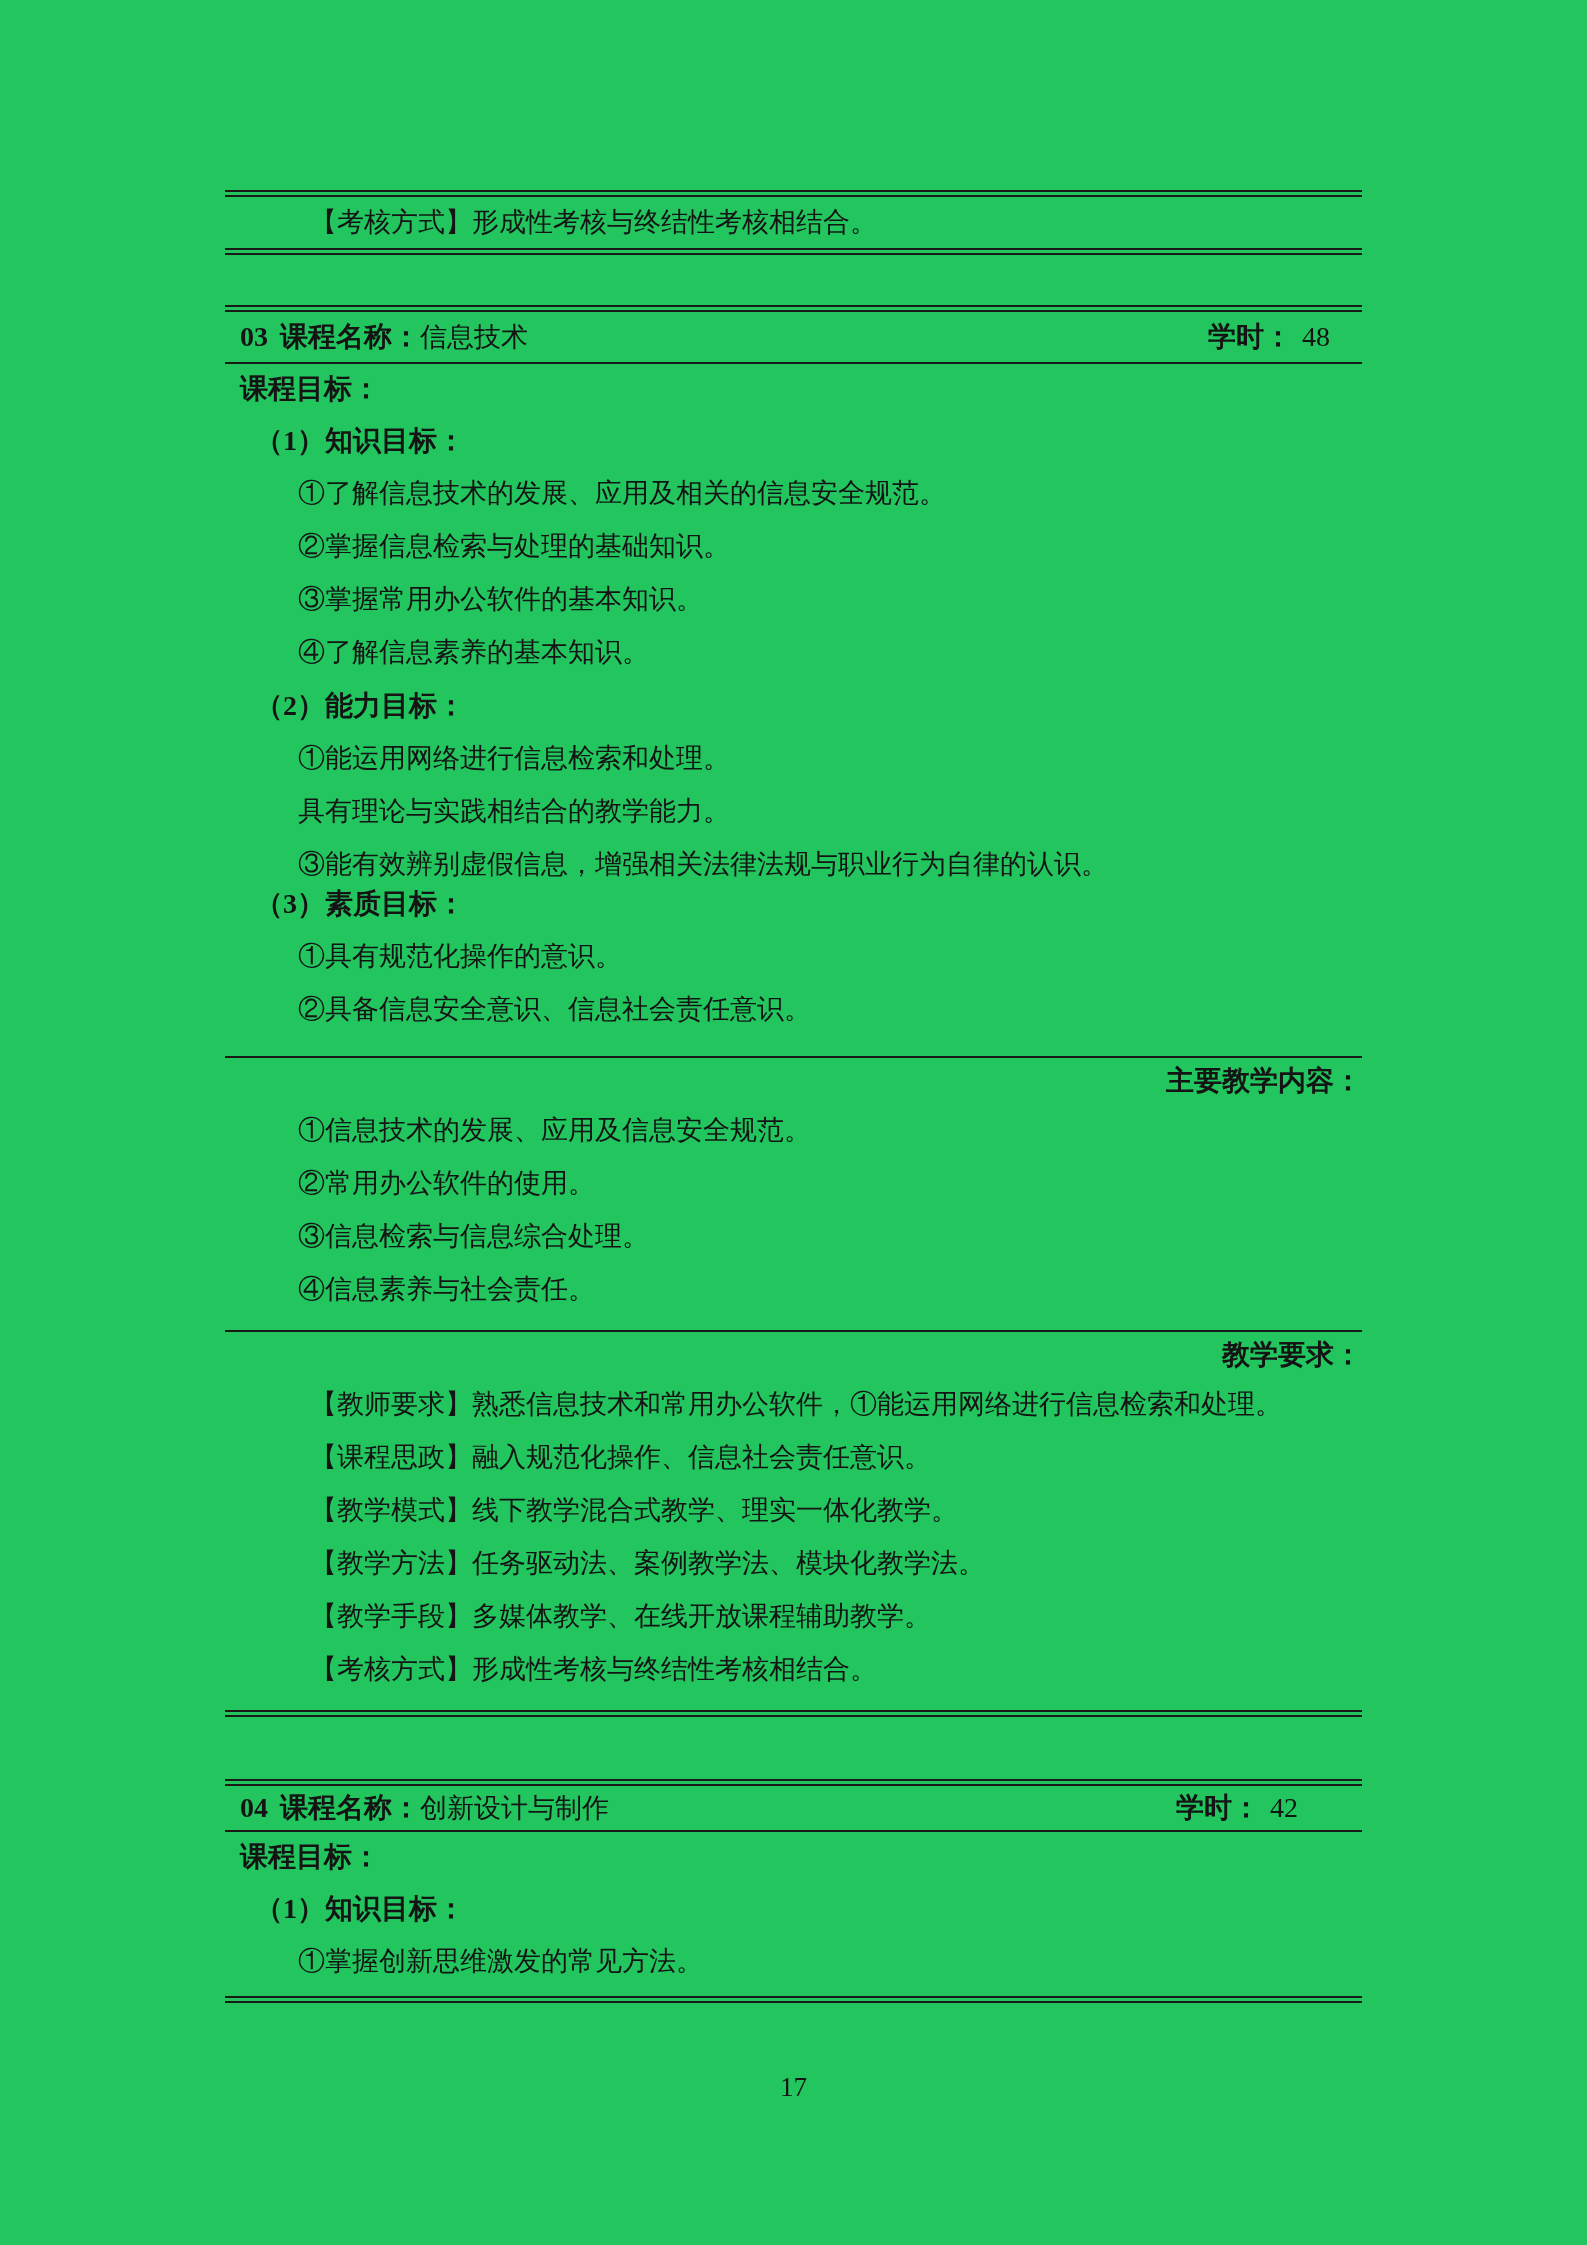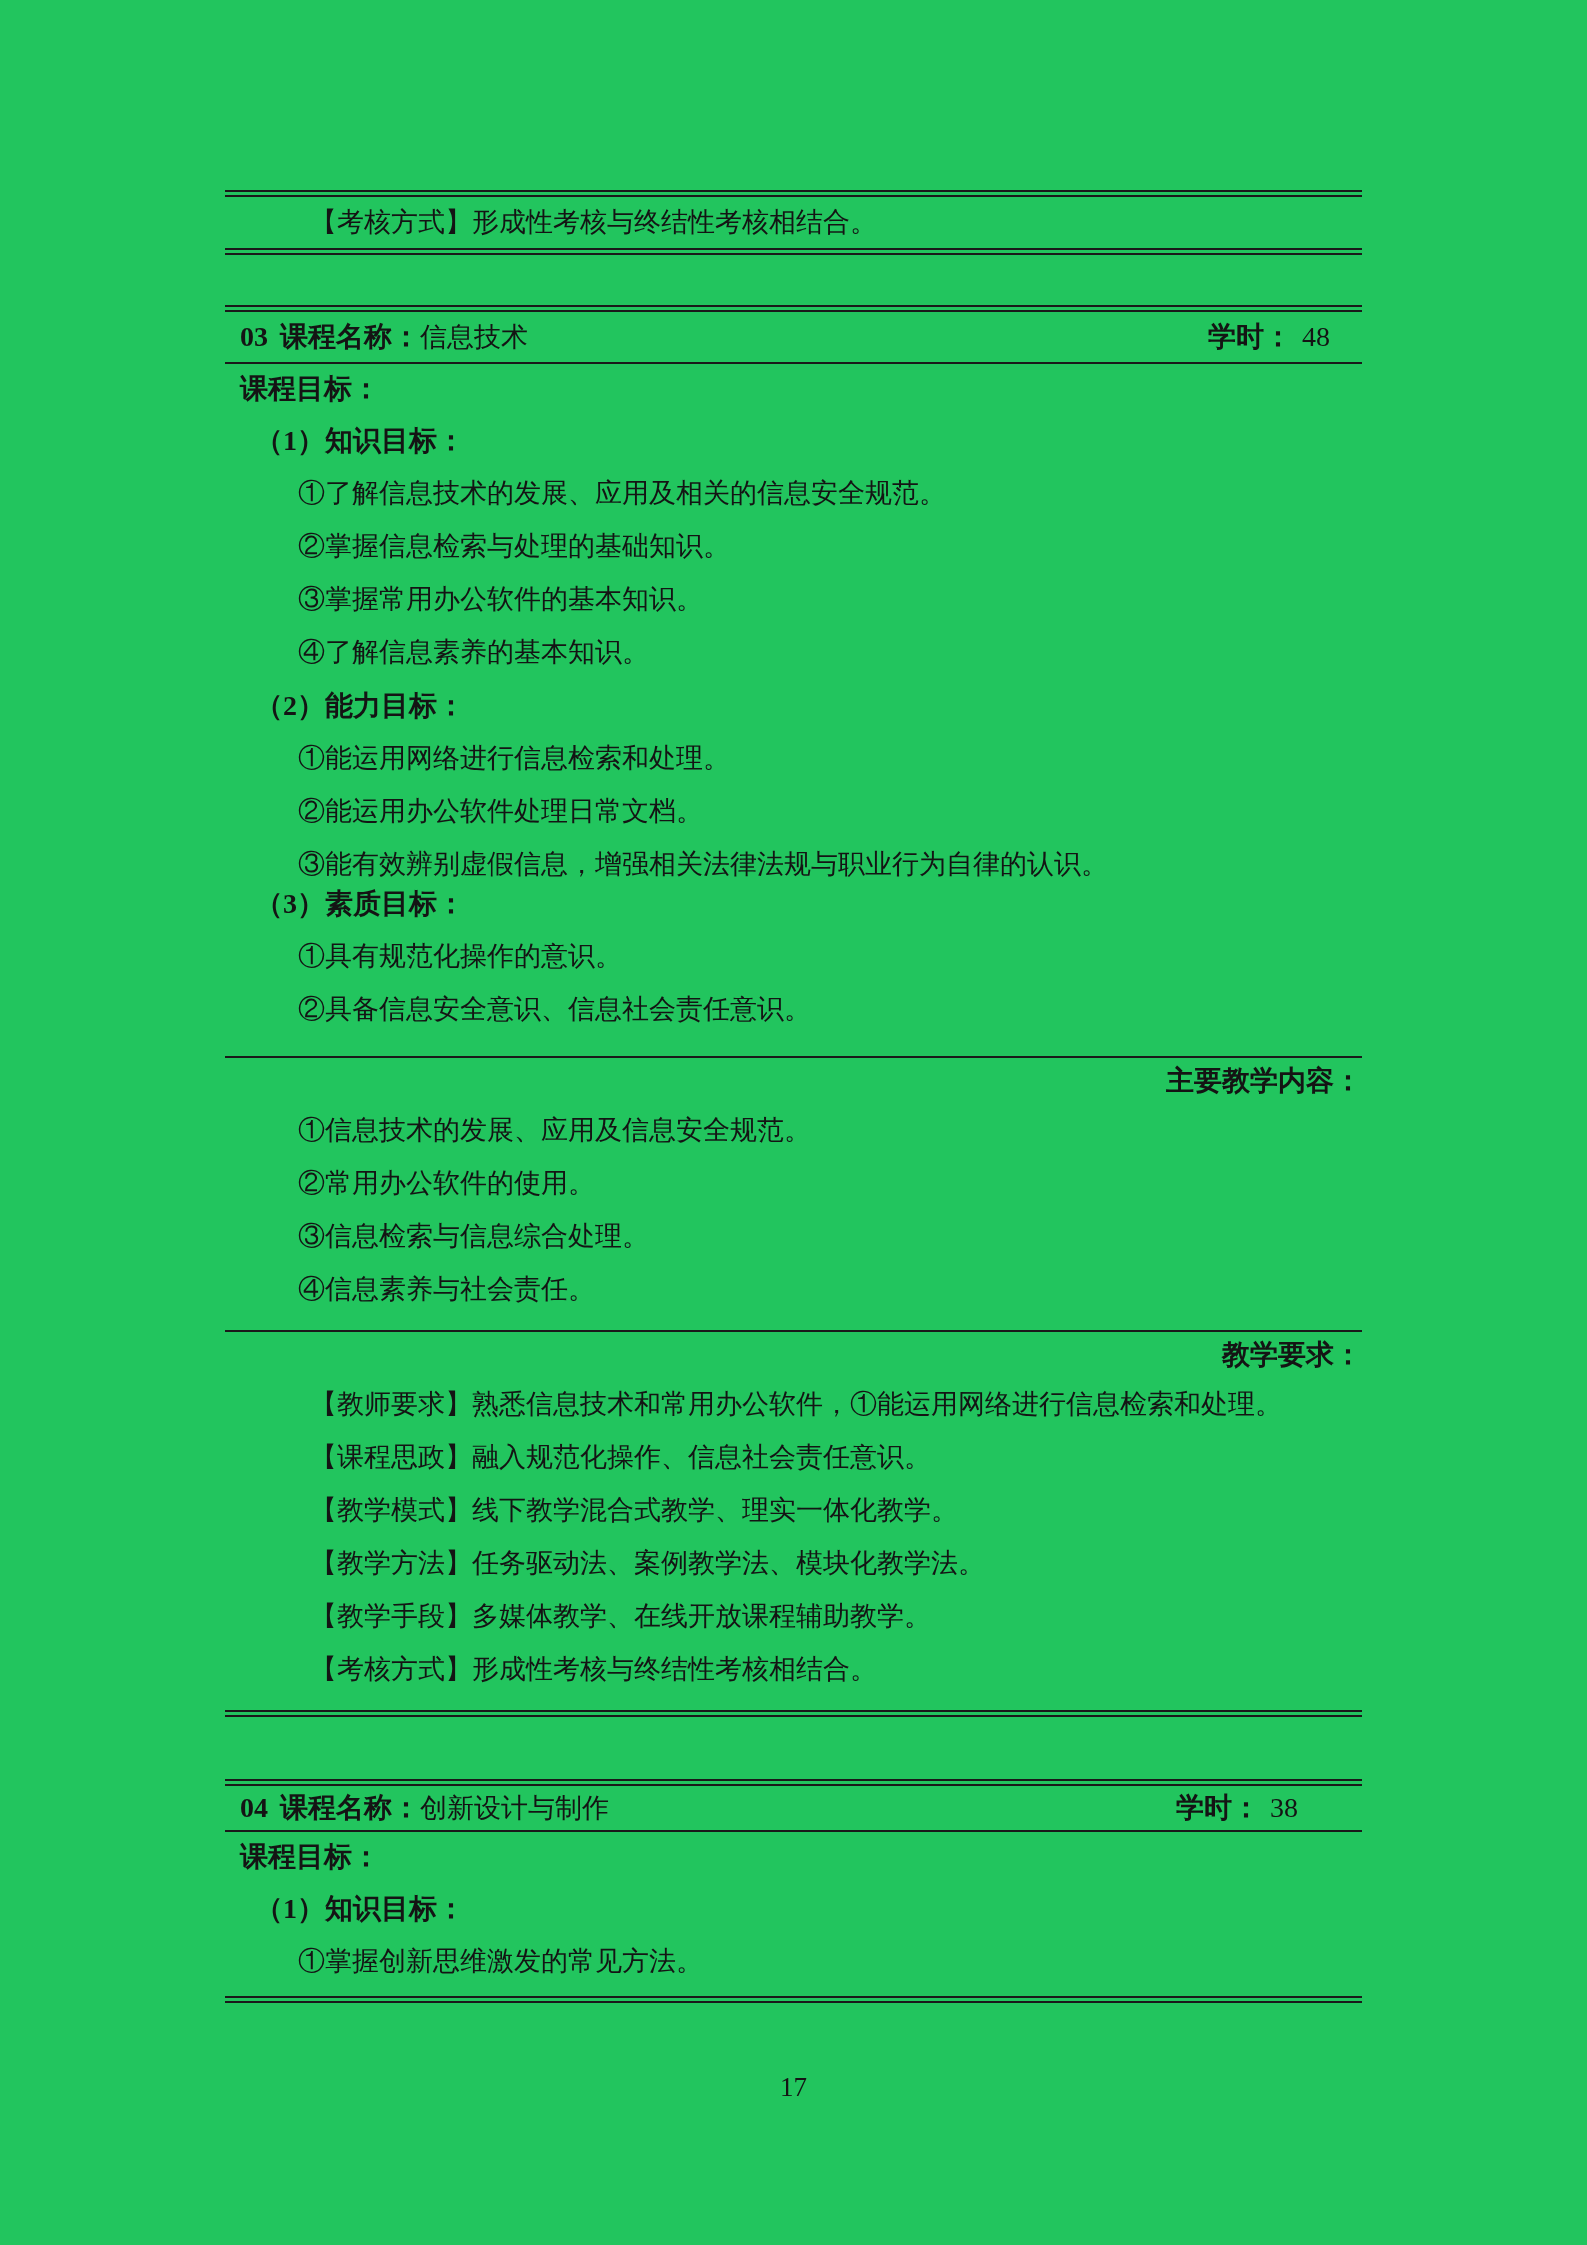--- a/index.html
+++ b/index.html
@@ -108,21 +108,21 @@
       <div class="hr-single"></div>
 
       <p class="line h50 head ind0">课程目标：</p>
       <p class="line head ind1">（1）知识目标：</p>
       <p class="line ind2">①了解信息技术的发展、应用及相关的信息安全规范。</p>
       <p class="line ind2">②掌握信息检索与处理的基础知识。</p>
       <p class="line ind2">③掌握常用办公软件的基本知识。</p>
       <p class="line ind2">④了解信息素养的基本知识。</p>
       <p class="line head ind1">（2）能力目标：</p>
       <p class="line ind2">①能运用网络进行信息检索和处理。</p>
-      <p class="line ind2">②能运用办公软件处理日常文档。</p>
+      <p class="line ind2">具有理论与实践相结合的教学能力。</p>
       <p class="line ind2">③能有效辨别虚假信息，增强相关法律法规与职业行为自律的认识。</p>
       <p class="line head ind1 tight">（3）素质目标：</p>
       <p class="line ind2">①具有规范化操作的意识。</p>
       <p class="line ind2 mb20">②具备信息安全意识、信息社会责任意识。</p>
 
       <div class="hr-single"></div>
       <p class="line h46 head ind0">主要教学内容：</p>
       <p class="line ind2">①信息技术的发展、应用及信息安全规范。</p>
       <p class="line ind2">②常用办公软件的使用。</p>
       <p class="line ind2">③信息检索与信息综合处理。</p>
@@ -142,21 +142,21 @@
 
     <section>
       <div class="hr-double gap-62"></div>
 
       <div class="course-header h44">
         <span class="course-code">04</span>
         <span class="course-label">课程名称：</span>
         <span class="course-name">创新设计与制作</span>
         <span class="hours-group mr64">
           <span class="hours-label">学时：</span>
-          <span class="hours-value">38</span>
+          <span class="hours-value">42</span>
         </span>
       </div>
       <div class="hr-single"></div>
 
       <p class="line h50 head ind0">课程目标：</p>
       <p class="line head ind1">（1）知识目标：</p>
       <p class="line ind2 mb8">①掌握创新思维激发的常见方法。</p>
 
       <div class="hr-double"></div>
     </section>

